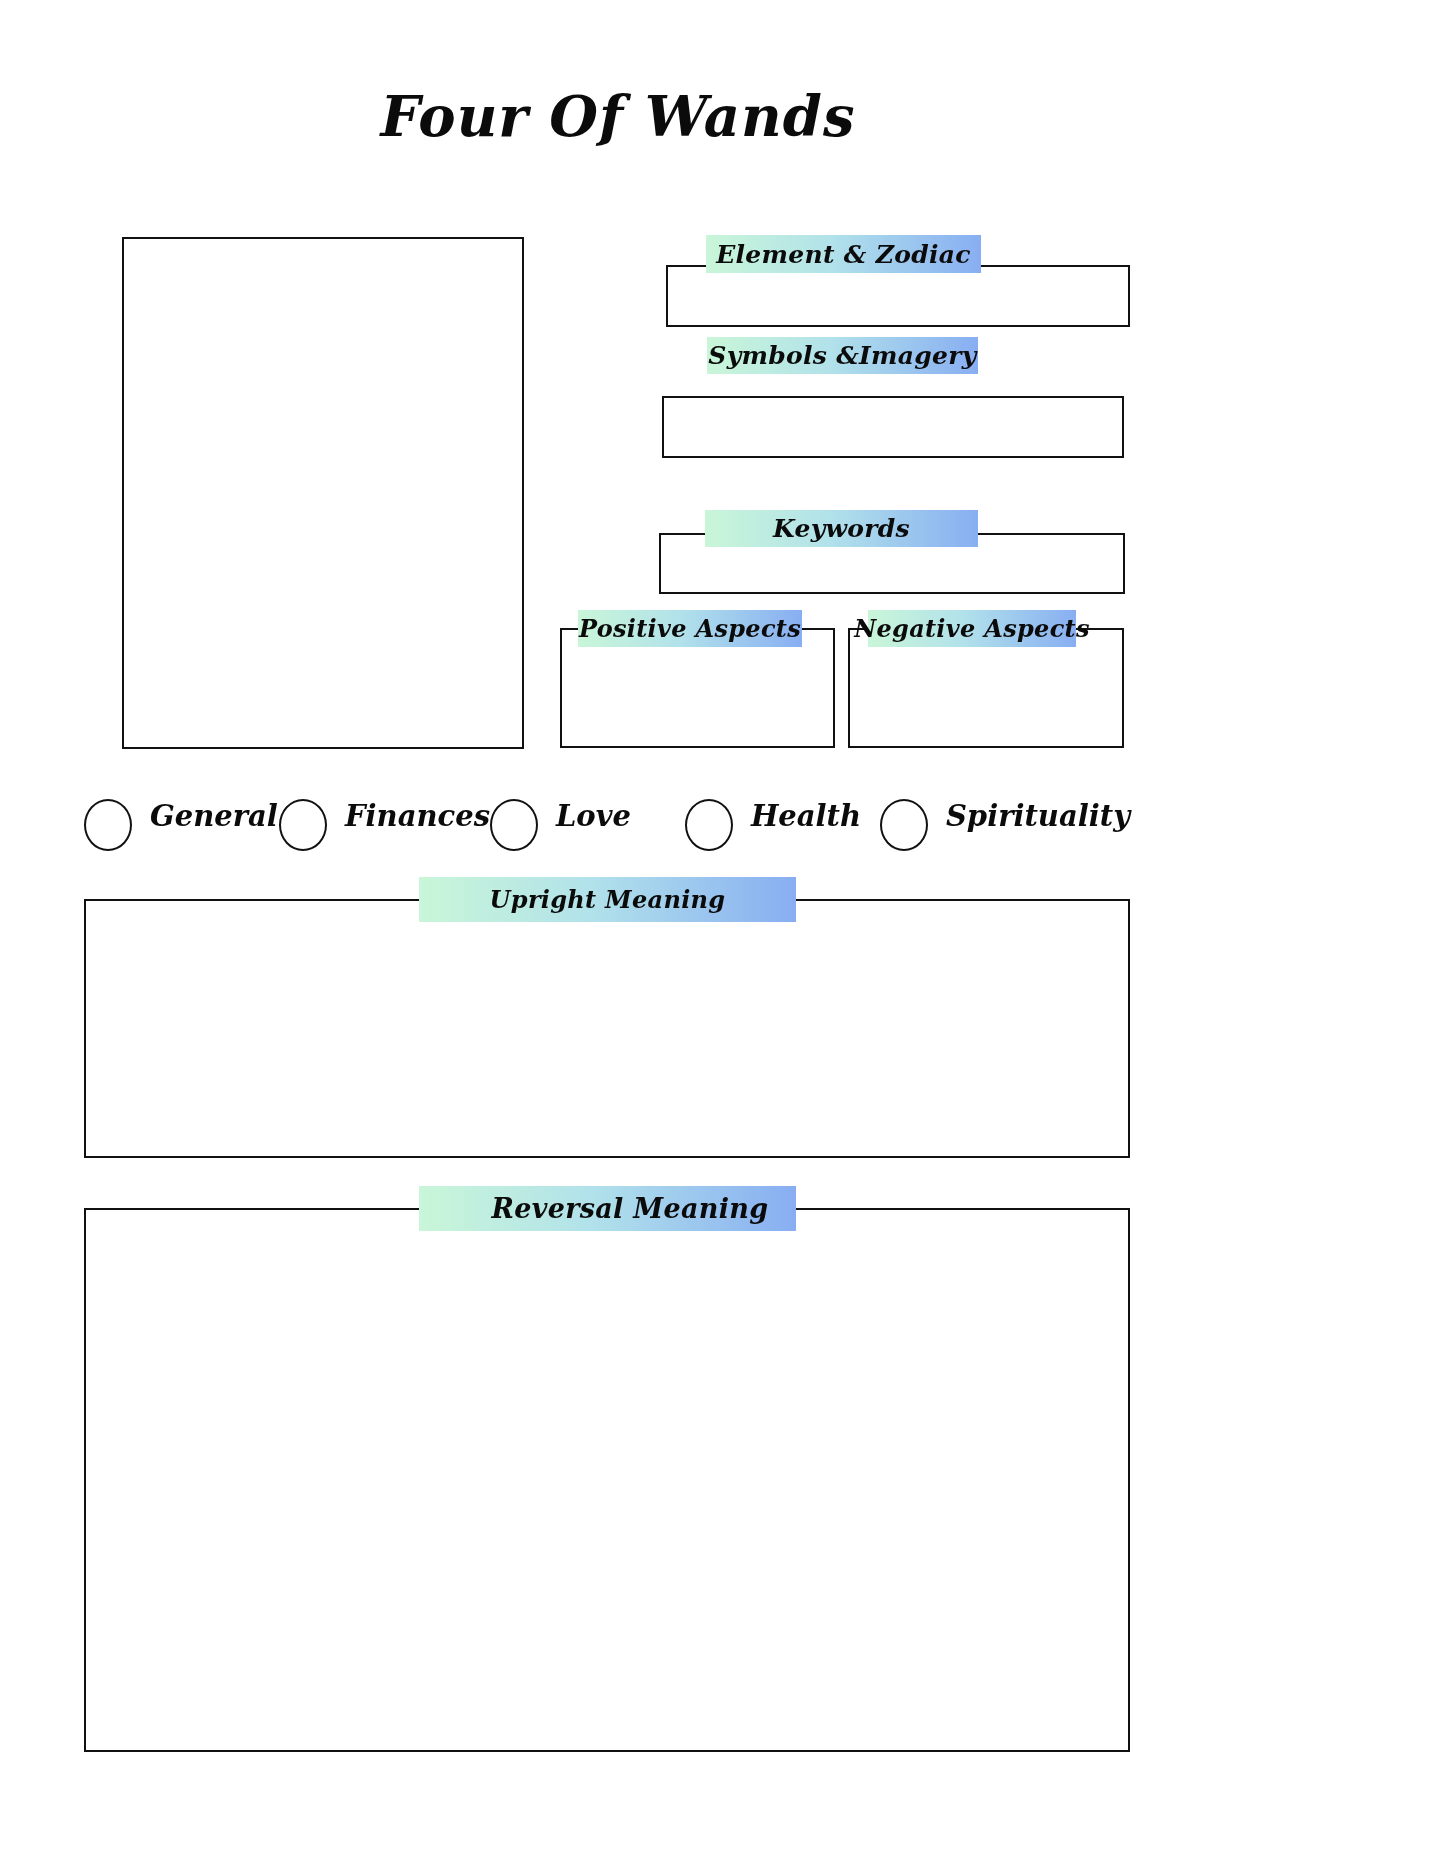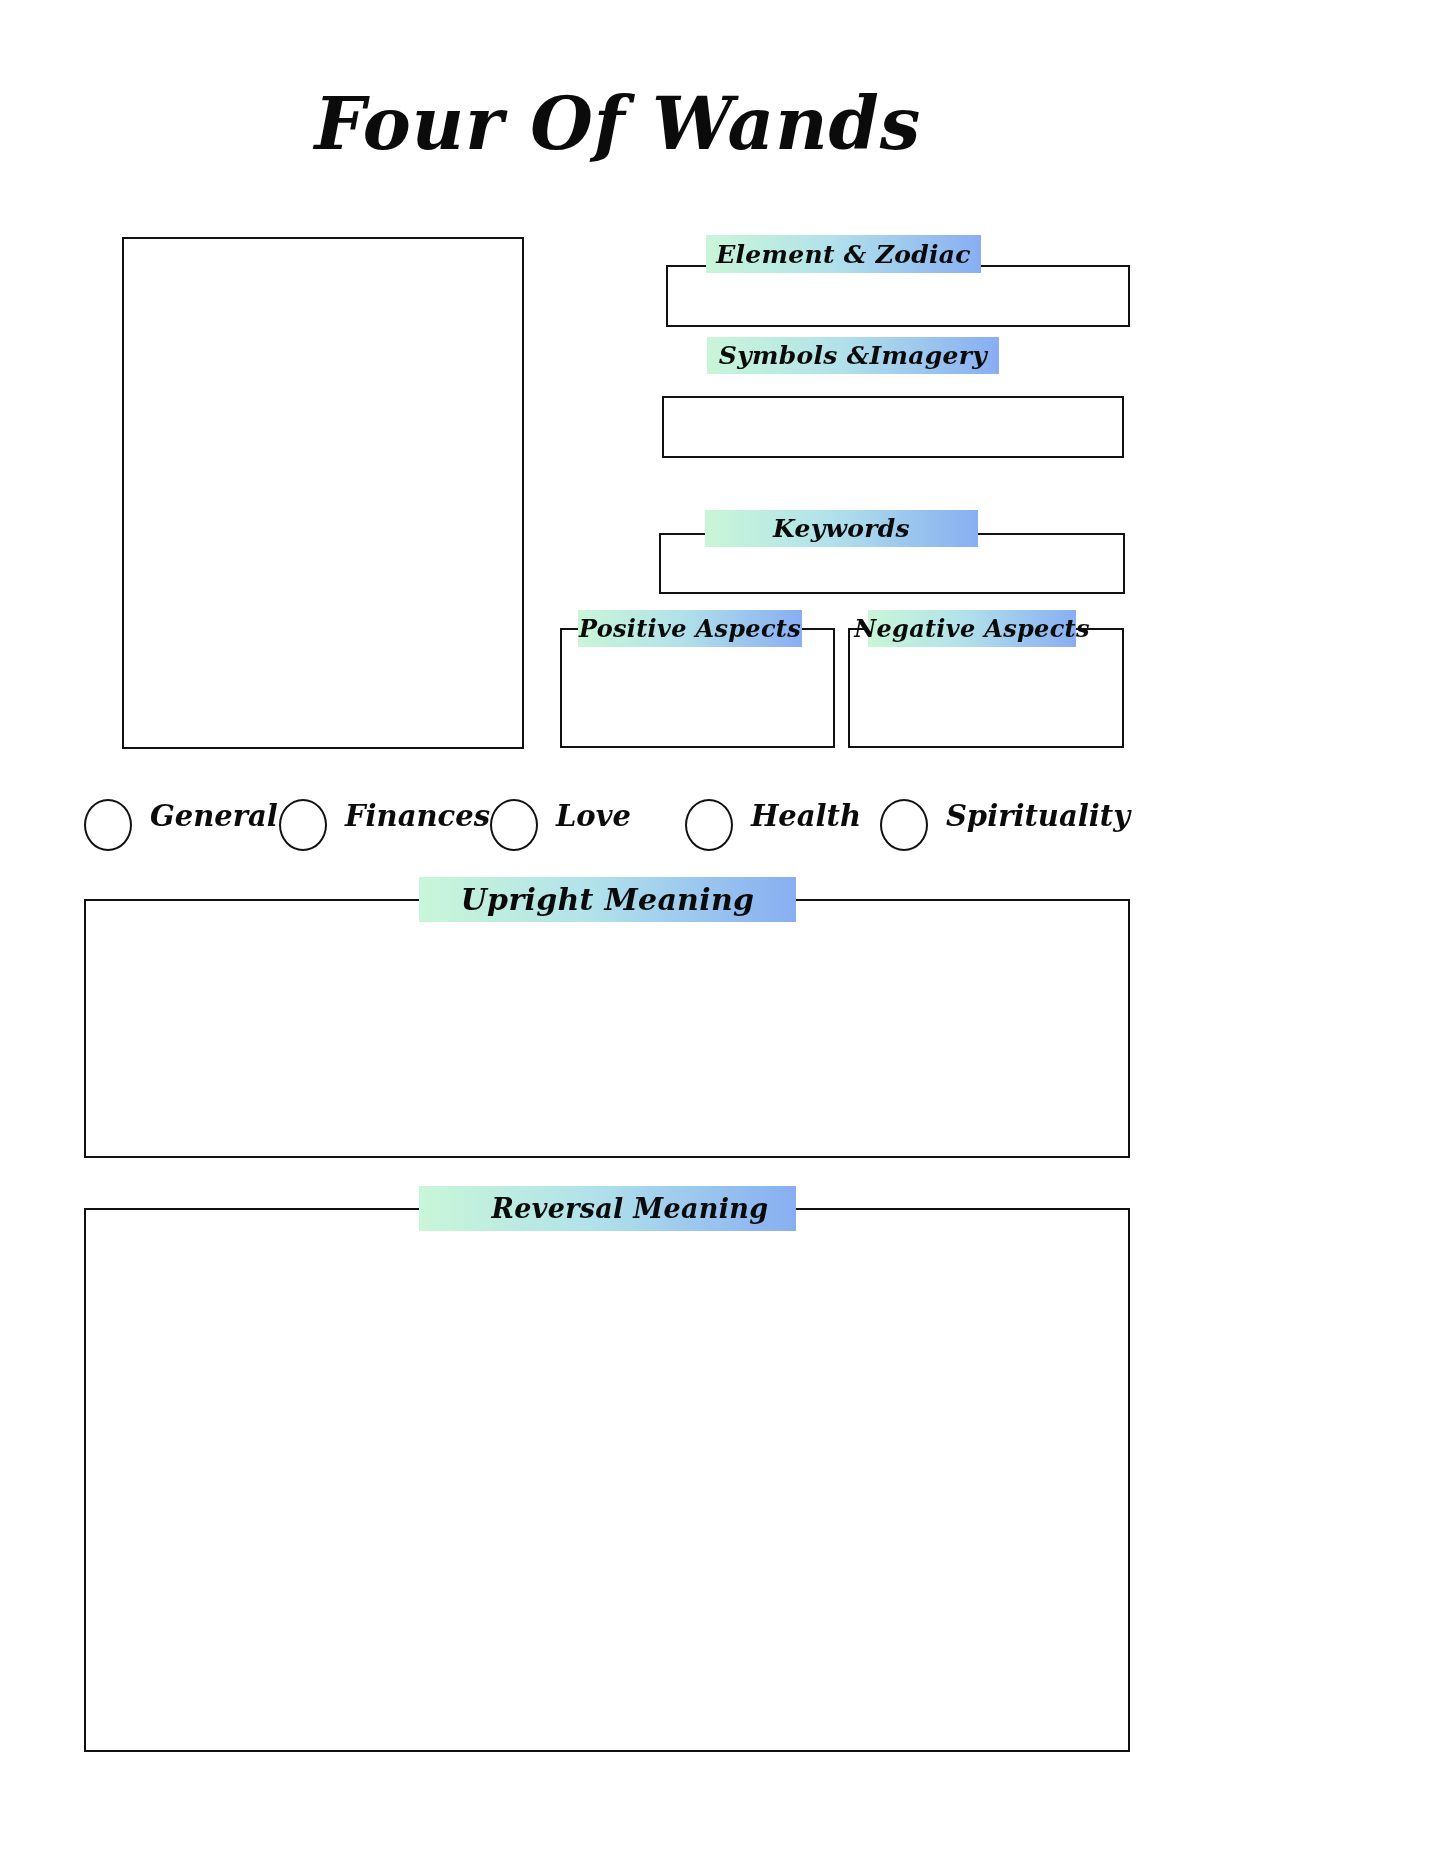--- a/index.html
+++ b/index.html
@@ -23,21 +23,21 @@
   }
 
   
   .page-title {
     position: absolute;
     left: 0;
     top: 88px;
     width: 1236px;
     text-align: center;
     font-family: "DejaVu Serif", serif;
-    font-size: 72px;
+    font-size: 56px;
     font-weight: 700;
     font-style: italic;
     letter-spacing: 1px;
     color: #0b0b0b;
     line-height: 1;
     white-space: nowrap;
   }
 
   
   .box {
@@ -84,25 +84,25 @@
   
   #positive-aspects-box { left: 560px; top: 680px; width: 275px; height: 68px; }
   #negative-aspects-box { left: 848px; top: 680px; width: 276px; height: 68px; }
 
   
   #upright-meaning-box  { left: 84px;  top: 1090px; width: 1046px; height: 70px; }
   #reversal-meaning-box { left: 84px;  top: 1400px; width: 1046px; height: 70px; }
 
   
   #element-zodiac-tab   { left: 706px; top: 203px;  width: 275px; height: 38px; font-size: 25px; }
-  #symbols-imagery-tab  { left: 707px; top: 337px;  width: 292px; height: 37px; font-size: 25px; }
+  #symbols-imagery-tab  { left: 707px; top: 337px;  width: 271px; height: 37px; font-size: 25px; }
   #keywords-tab         { left: 705px; top: 473px;  width: 273px; height: 37px; font-size: 25px; margin-top: 37px; }
   #positive-aspects-tab { left: 578px; top: 610px;  width: 224px; height: 37px; font-size: 24px; }
   #negative-aspects-tab { left: 868px; top: 610px;  width: 208px; height: 37px; font-size: 24px; }
-  #upright-meaning-tab  { left: 419px; top: 877px;  width: 377px; height: 45px; font-size: 30px; }
+  #upright-meaning-tab  { left: 419px; top: 877px;  width: 377px; height: 45px; font-size: 24px; }
   #reversal-meaning-tab { left: 419px; top: 1186px; width: 377px; height: 45px; font-size: 27px; padding-left: 45px; }
 
   
   #category-row {
     position: absolute;
     left: 84px;
     top: 795px;
     width: 1046px;
     height: 60px;
     display: flex;

